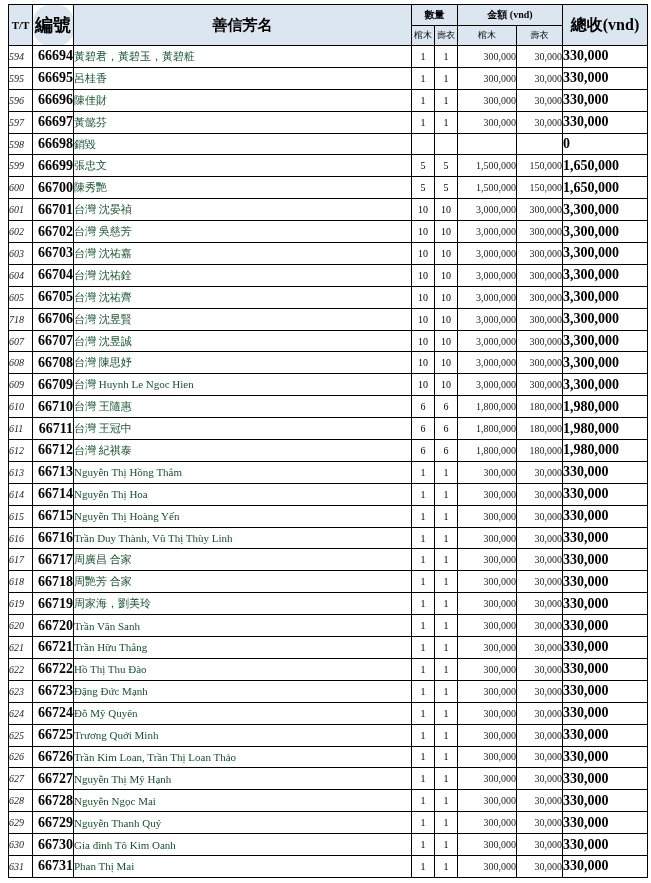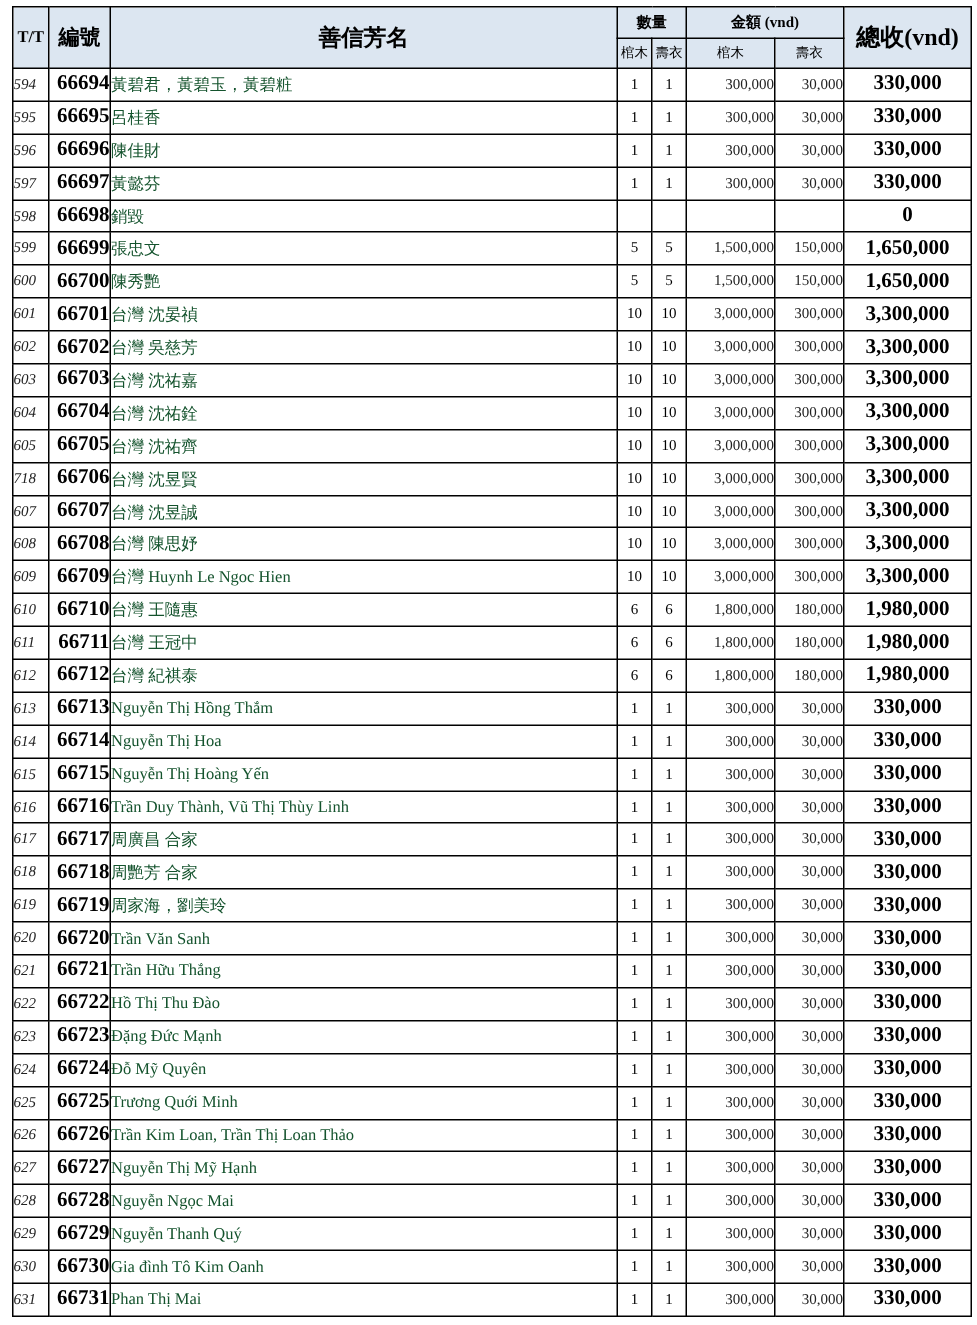--- a/index.html
+++ b/index.html
@@ -5,33 +5,33 @@
   html, body { margin:0; padding:0; background:#ffffff; }
   body { width:651px; height:883px; overflow:hidden; position:relative;
          font-family:"Liberation Serif","DejaVu Serif",serif; color:#000; }
   table.ledger { position:absolute; left:8px; top:4px; border-collapse:collapse;
                  table-layout:fixed; width:639px; }
   table.ledger td, table.ledger th { border:1px solid #000; padding:0; overflow:hidden; white-space:nowrap; }
   thead th { background:#dce6f1; border-color:#7f7f7f; font-weight:bold; text-align:center; }
   thead tr.h1 th { height:20px; }
   thead tr.h2 th { height:19px; }
   .th-tt { font-size:11px;margin-top:48px; }
-  .th-id { font-size:14px; }
+  .th-id { font-size:18px;border-radius:17px; }
   .th-name { font-size:15px; }
   .th-qty { font-size:10px; font-weight:bold; }
   .th-amt { font-size:10px; font-weight:bold; }
   .th-sub { font-size:9px; font-weight:normal; }
   .th-total { font-size:16px; }
   tbody tr { height:21.9px; }
   td.c-tt { font-style:italic; font-size:10px; text-align:left; padding-left:2px; color:#222;margin-left:12px; }
   td.c-id { font-weight:bold; font-size:14px; text-align:right; }
   td.c-name { font-size:11px; text-align:left; padding-left:2px; color:#14532d; }
   td.c-q { font-size:10px; text-align:center; }
   td.c-a { font-size:10px; text-align:right; padding-right:2px; color:#222; }
-  td.c-t { font-size:14px; font-weight:bold; text-align:center; padding-right:3px; }
+  td.c-t { font-size:14px; font-weight:bold; text-align:left; padding-right:3px; }
 </style>
 </head>
 <body>
 
 <table class="ledger">
   <colgroup>
     <col style="width:24px">
     <col style="width:41px">
     <col style="width:338px">
     <col style="width:23px">

